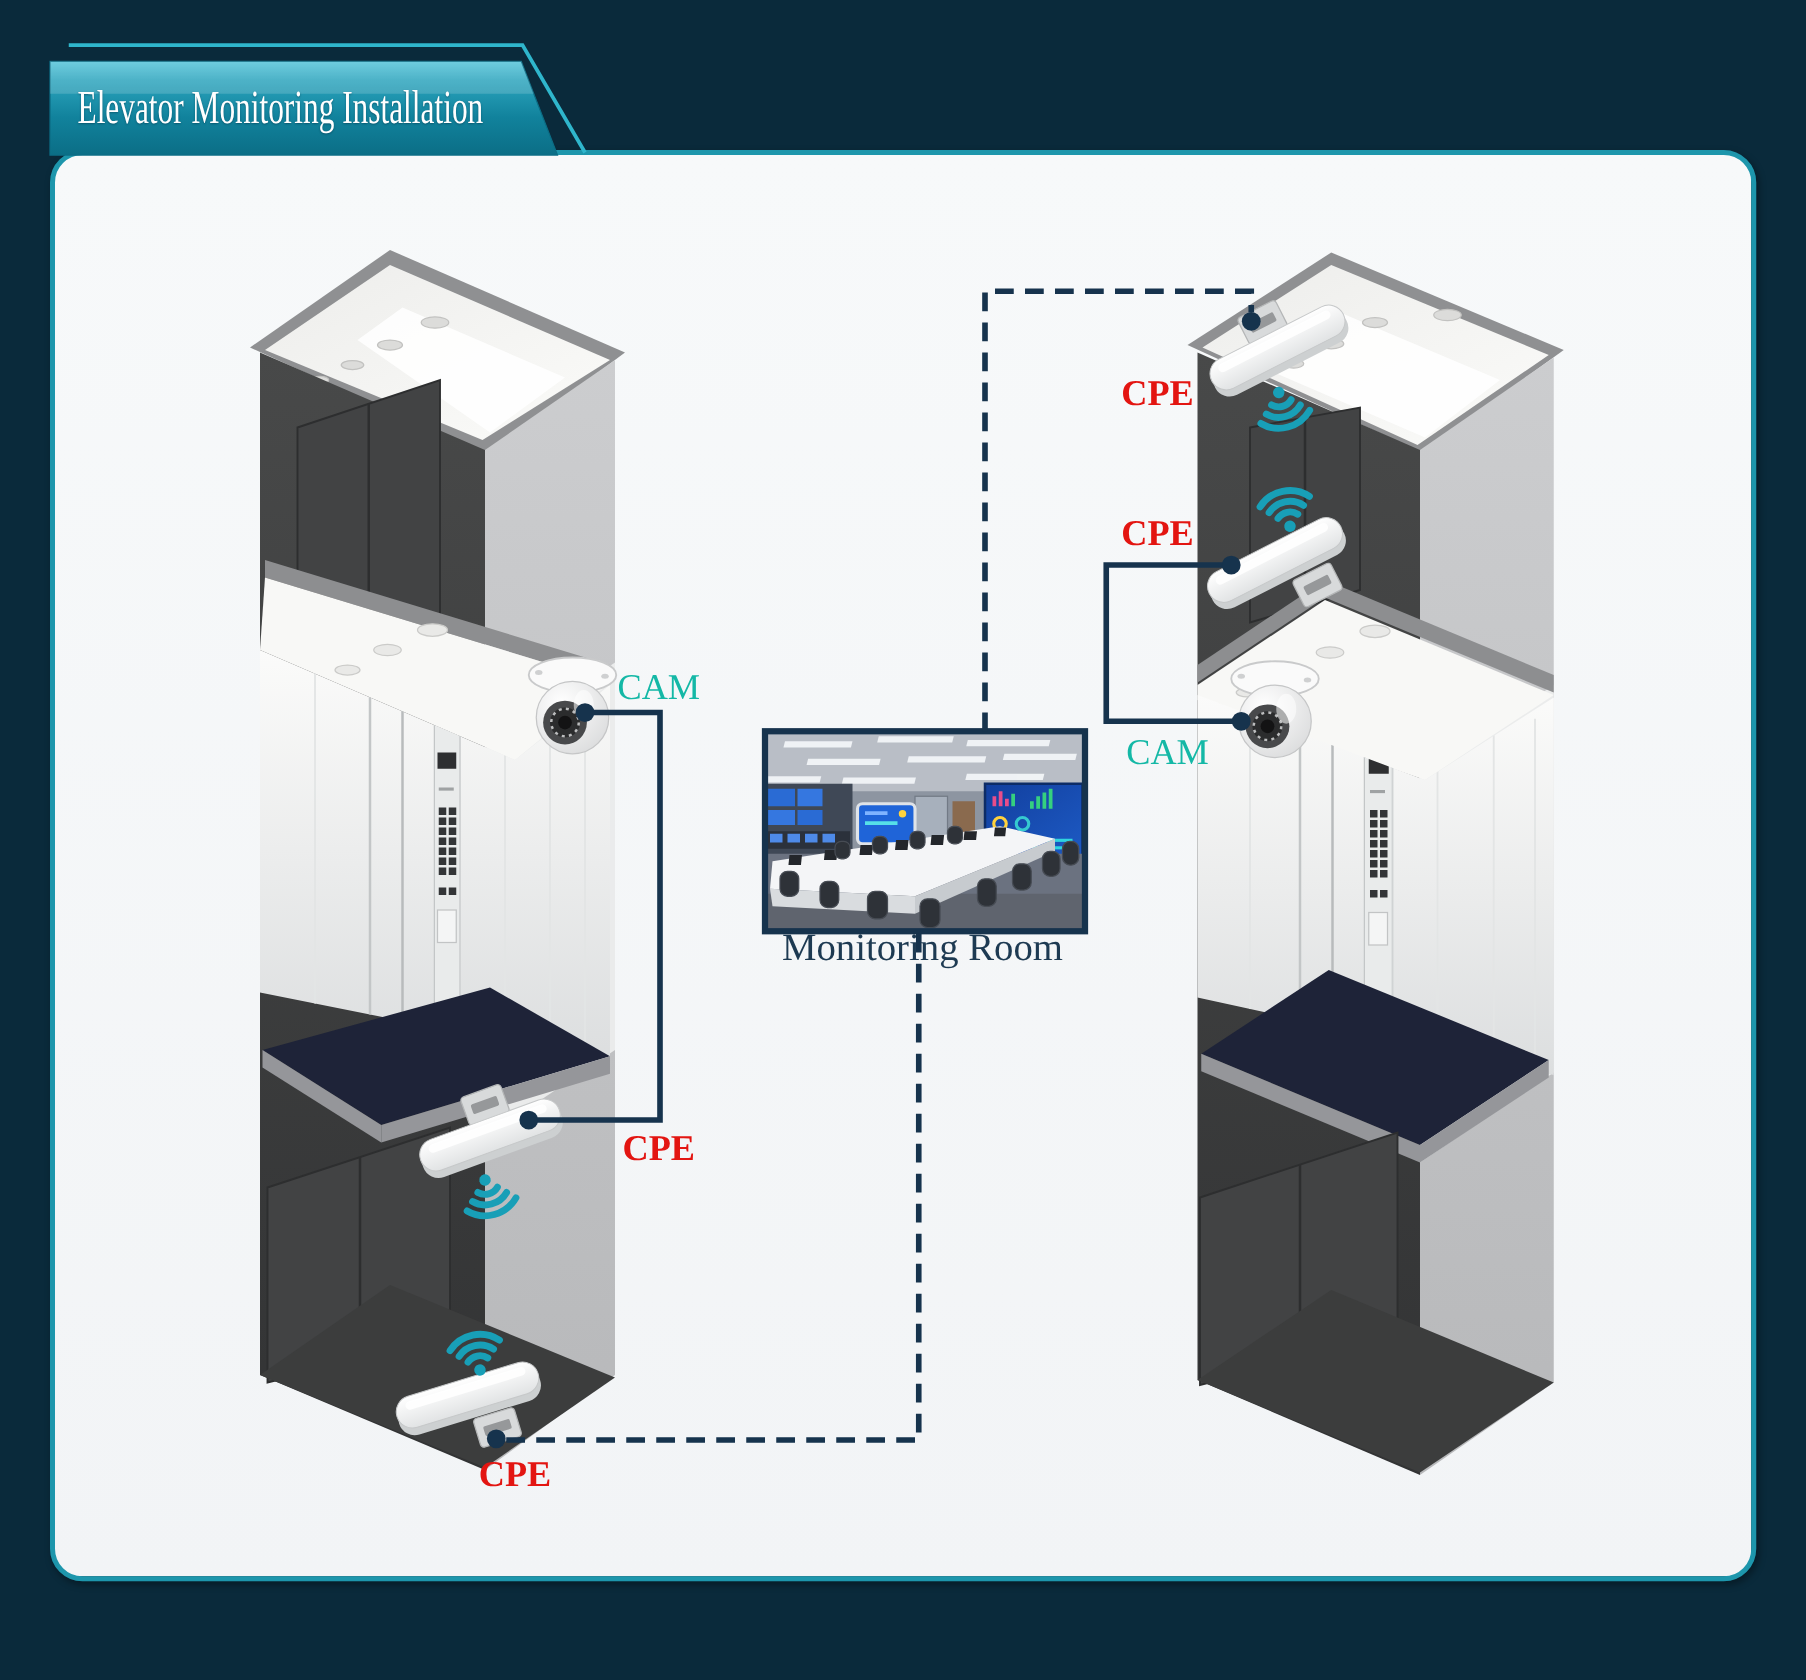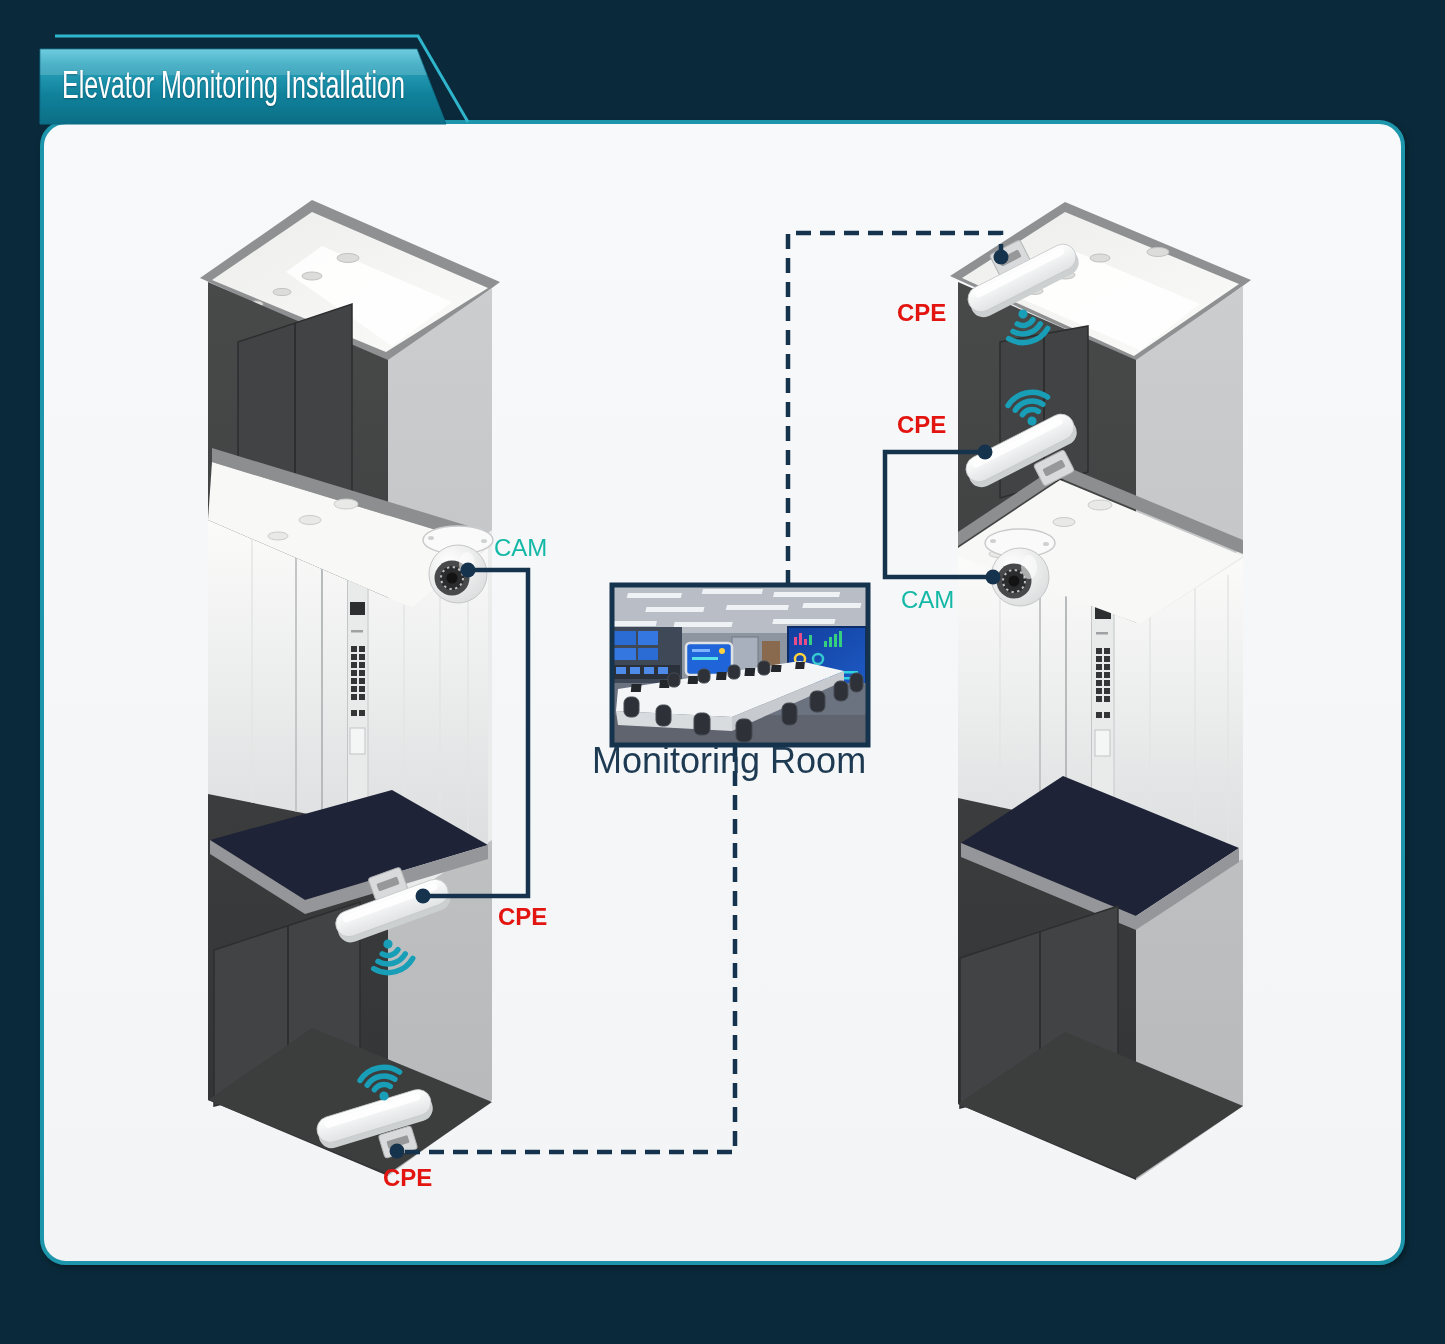--- a/index.html
+++ b/index.html
@@ -1,29 +1,29 @@
 <!DOCTYPE html>
 <html><head>
 <meta charset="utf-8">
 <style>
   html,body{margin:0;padding:0;background:#0a2a3b;}
   .stage{position:relative;width:1445px;height:1312px;background:#0a2a3b;overflow:hidden;
-         font-family:Liberation Sans, sans-serif;}
+         font-family:Liberation Serif, serif;}
   .panel{position:absolute;left:40px;top:120px;width:1357px;height:1137px;
          background:linear-gradient(180deg,#f7f9fa 0%,#f2f4f6 100%);
          border:4px solid #1d96ac;border-radius:26px;box-shadow:2px 3px 6px rgba(0,0,0,.35);}
   .header-svg{position:absolute;left:0;top:0;}
   .scene-svg{position:absolute;left:0;top:0;}
   .title{position:absolute;left:62px;top:64px;width:560px;color:#ffffff;font-size:38px;
          font-weight:400;white-space:nowrap;transform:scaleX(.66);transform-origin:left center;
          text-shadow:0 1px 2px rgba(0,40,60,.45);}
-  .lbl{position:absolute;font-size:24px;font-weight:600;white-space:nowrap;}
+  .lbl{position:absolute;font-size:29px;font-weight:600;white-space:nowrap;}
   .lbl.navy{color:#14b8a6;font-weight:500;}
   .lbl.red{color:#e31511;}
-  .lbl.room{font-size:36px;font-weight:500;color:#1d3a52;width:292px;}
+  .lbl.room{font-size:31px;font-weight:500;color:#1d3a52;width:292px;text-align:center;}
 </style>
 </head>
 <body>
 
 <div class="stage">
 
   <div class="panel"></div>
 
   <svg class="scene-svg" width="1445" height="1344" viewBox="0 0 1445 1344">
     <defs>

